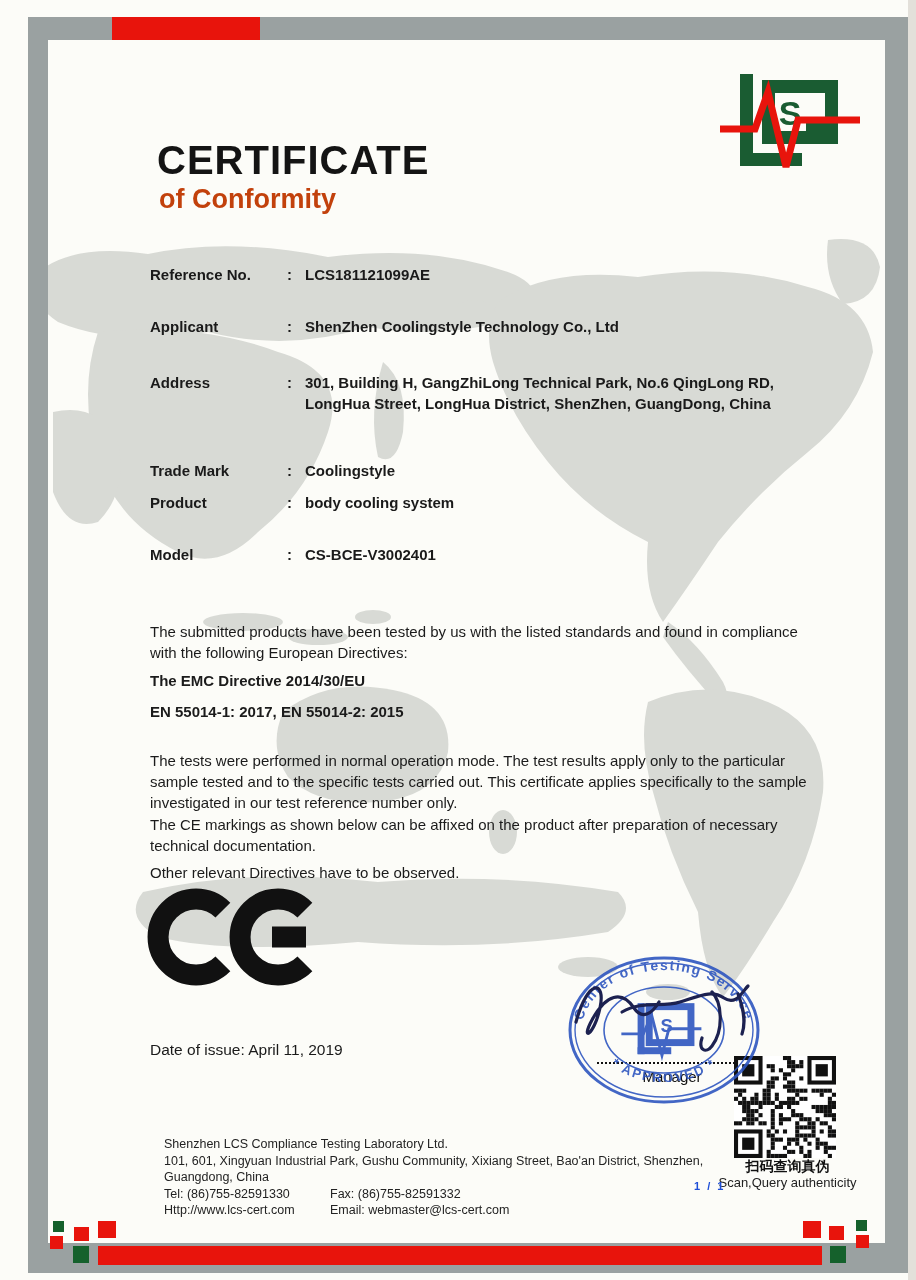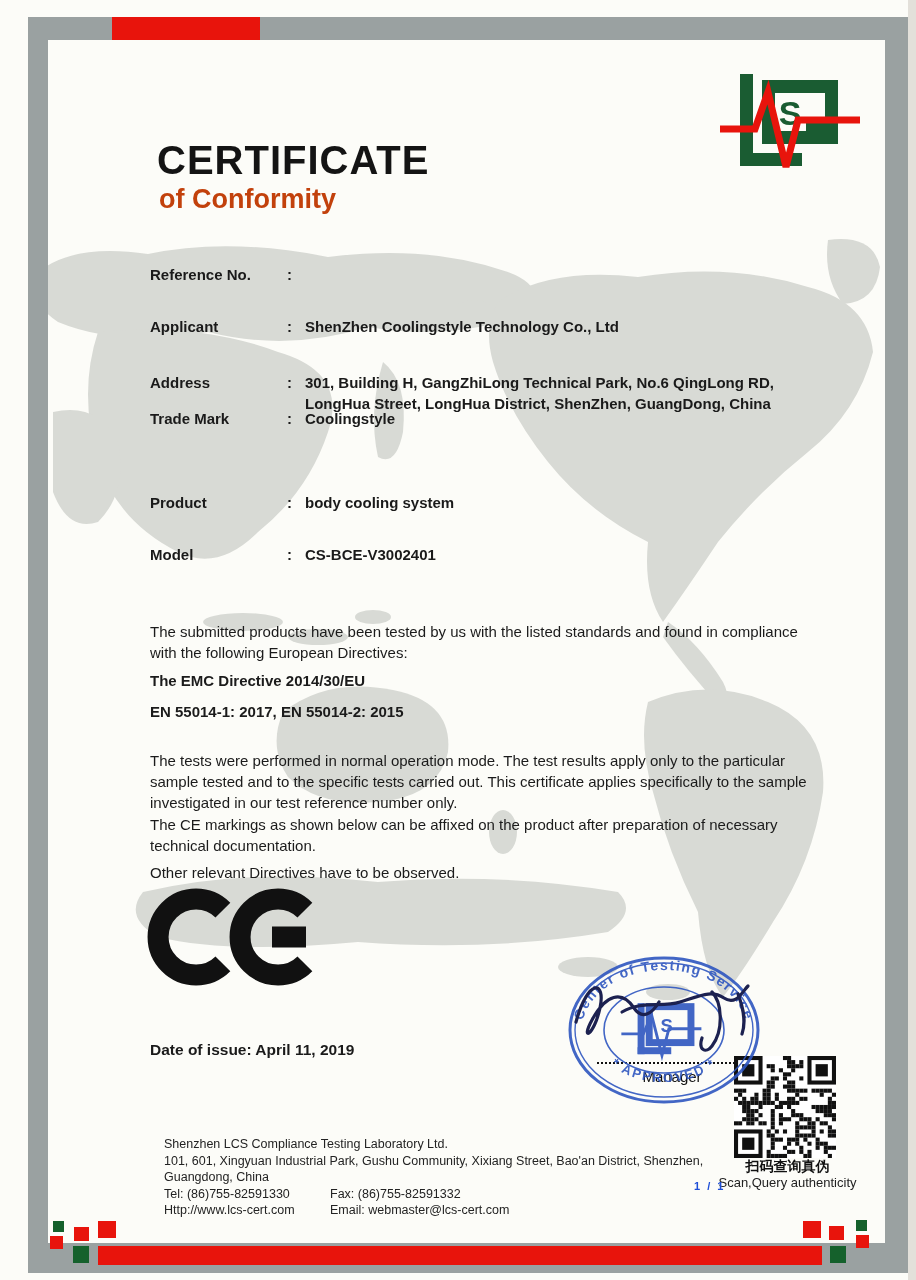--- a/index.html
+++ b/index.html
@@ -23,21 +23,21 @@
   .subtitle{position:absolute;left:159px;top:184px;font-size:27px;font-weight:bold;color:#c2410c;}
   
   .field{position:absolute;left:150px;width:680px;display:flex;font-size:15px;font-weight:bold;color:var(--ink);line-height:21px;}
   .field .lbl{width:137px;flex:none;}
   .field .col{width:18px;flex:none;}
   .field .val{flex:1;white-space:pre-line;}
   
   .para{position:absolute;left:150px;width:678px;font-size:15px;line-height:21px;color:#1b1b1b;margin-top:21px;}
   .para.b{font-weight:bold;}
   
-  .date{position:absolute;left:150px;top:1041px;font-size:15.5px;font-weight:bold;color:var(--ink);}
+  .date{position:absolute;left:150px;top:1041px;font-size:15.5px;font-weight:normal;color:var(--ink);}
   
   .stamp{position:absolute;left:562px;top:950px;z-index:4;}
   .manager-line{position:absolute;left:597px;top:1062px;width:150px;border-top:2.5px dotted #111;z-index:3;}
   .manager{position:absolute;left:597px;top:1068px;width:150px;text-align:center;font-size:15px;color:#111;z-index:3;}
   
   .qr{position:absolute;left:734px;top:1056px;z-index:3;}
   .qr-cap-zh{position:absolute;left:700px;top:1158px;width:175px;text-align:center;font-size:14px;font-weight:bold;color:#111;}
   .qr-cap-en{position:absolute;left:700px;top:1175px;width:175px;text-align:center;font-size:13px;color:#222;}
   .pageno{position:absolute;left:694px;top:1180px;font-size:11px;font-weight:bold;letter-spacing:2px;color:#1d4ed8;}
   
@@ -113,33 +113,34 @@
       <text x="70" y="53" font-size="34" font-weight="bold" fill="var(--logo-green)" text-anchor="middle">S</text>
       <polyline points="0,57 35,57 48,20 66,95 78,48 140,48" fill="none" stroke="var(--accent-red)" stroke-width="7"></polyline>
     </svg>
 
     <div class="title">CERTIFICATE</div>
     <div class="subtitle">of Conformity</div>
 
     <div class="field" style="top:264px;">
       <span class="lbl">Reference No.</span>
       <span class="col">:</span>
+      <span class="val">LCS181121099AE</span>
     </div>
     <div class="field" style="top:316px;">
       <span class="lbl">Applicant</span>
       <span class="col">:</span>
       <span class="val">ShenZhen Coolingstyle Technology Co., Ltd</span>
     </div>
     <div class="field" style="top:372px;">
       <span class="lbl">Address</span>
       <span class="col">:</span>
       <span class="val">301, Building H, GangZhiLong Technical Park, No.6 QingLong RD,
 LongHua Street, LongHua District, ShenZhen, GuangDong, China</span>
     </div>
-    <div class="field" style="top:408px;">
+    <div class="field" style="top:460px;">
       <span class="lbl">Trade Mark</span>
       <span class="col">:</span>
       <span class="val">Coolingstyle</span>
     </div>
     <div class="field" style="top:492px;">
       <span class="lbl">Product</span>
       <span class="col">:</span>
       <span class="val">body cooling system</span>
     </div>
     <div class="field" style="top:544px;">

